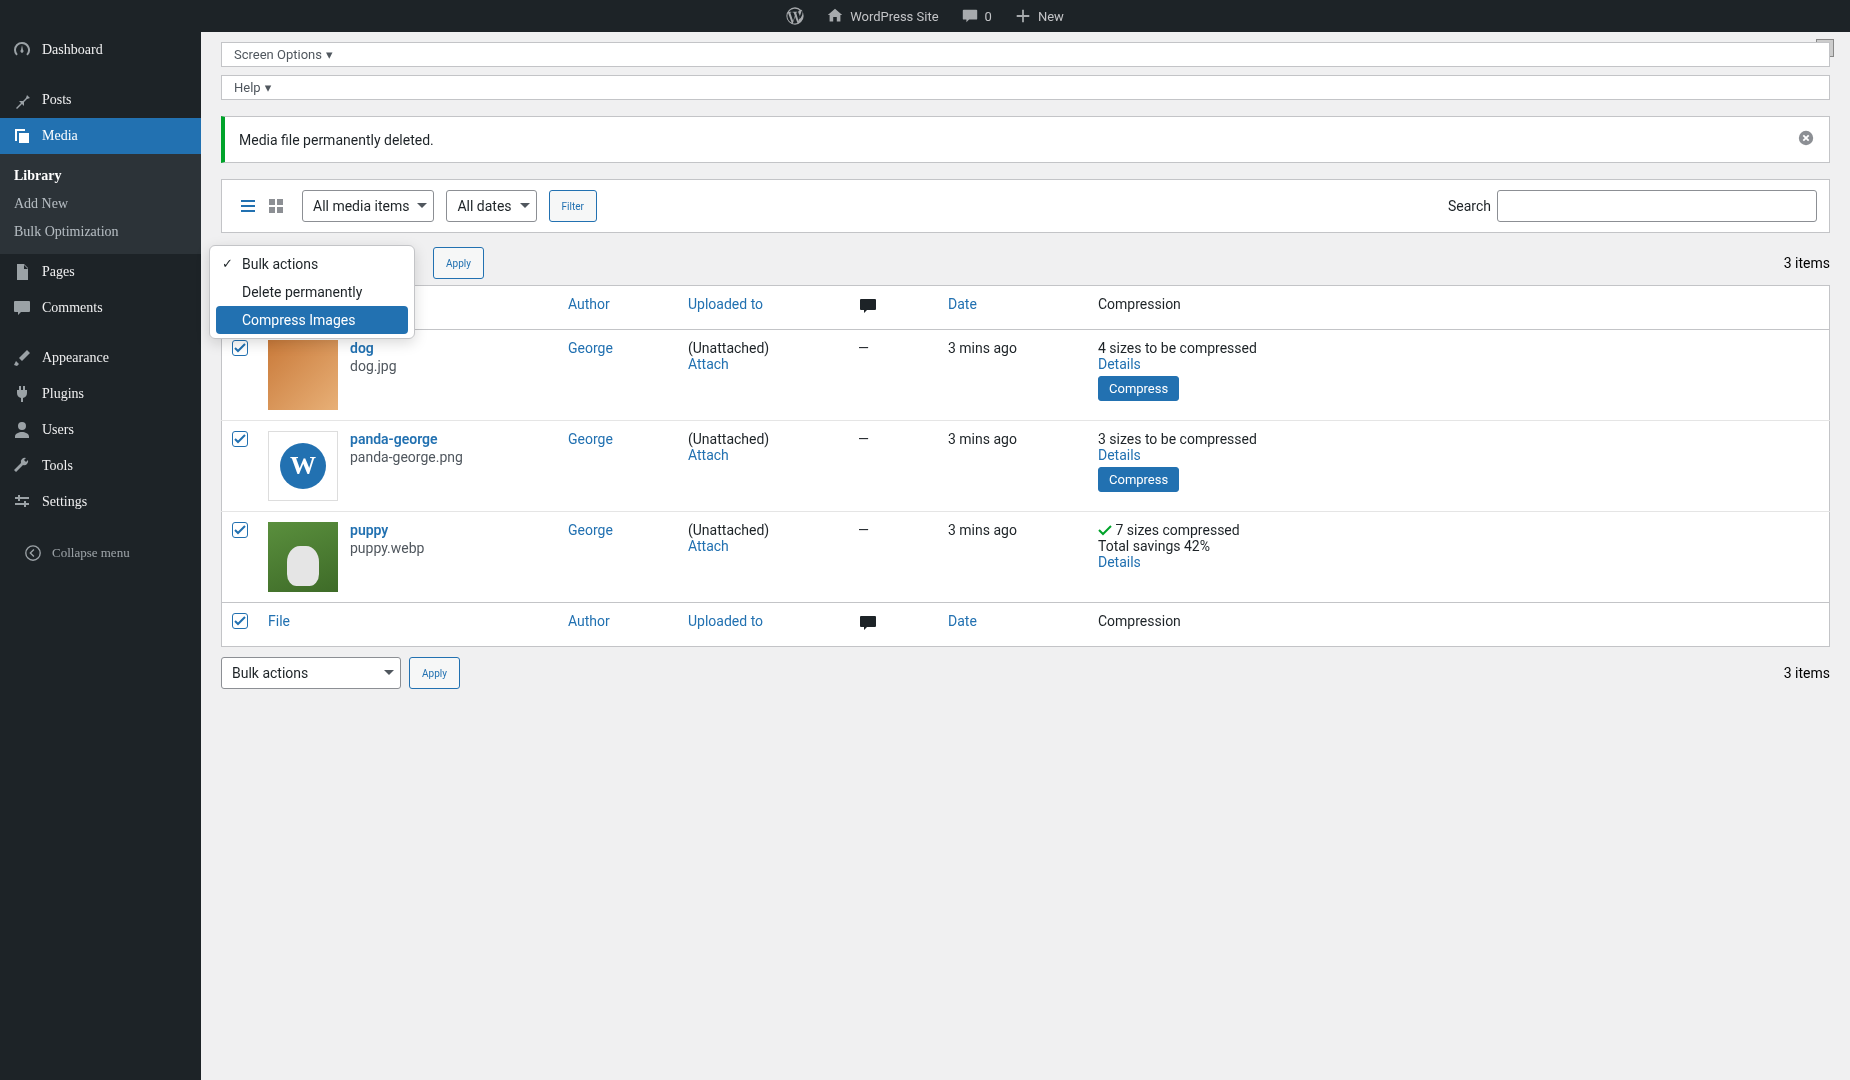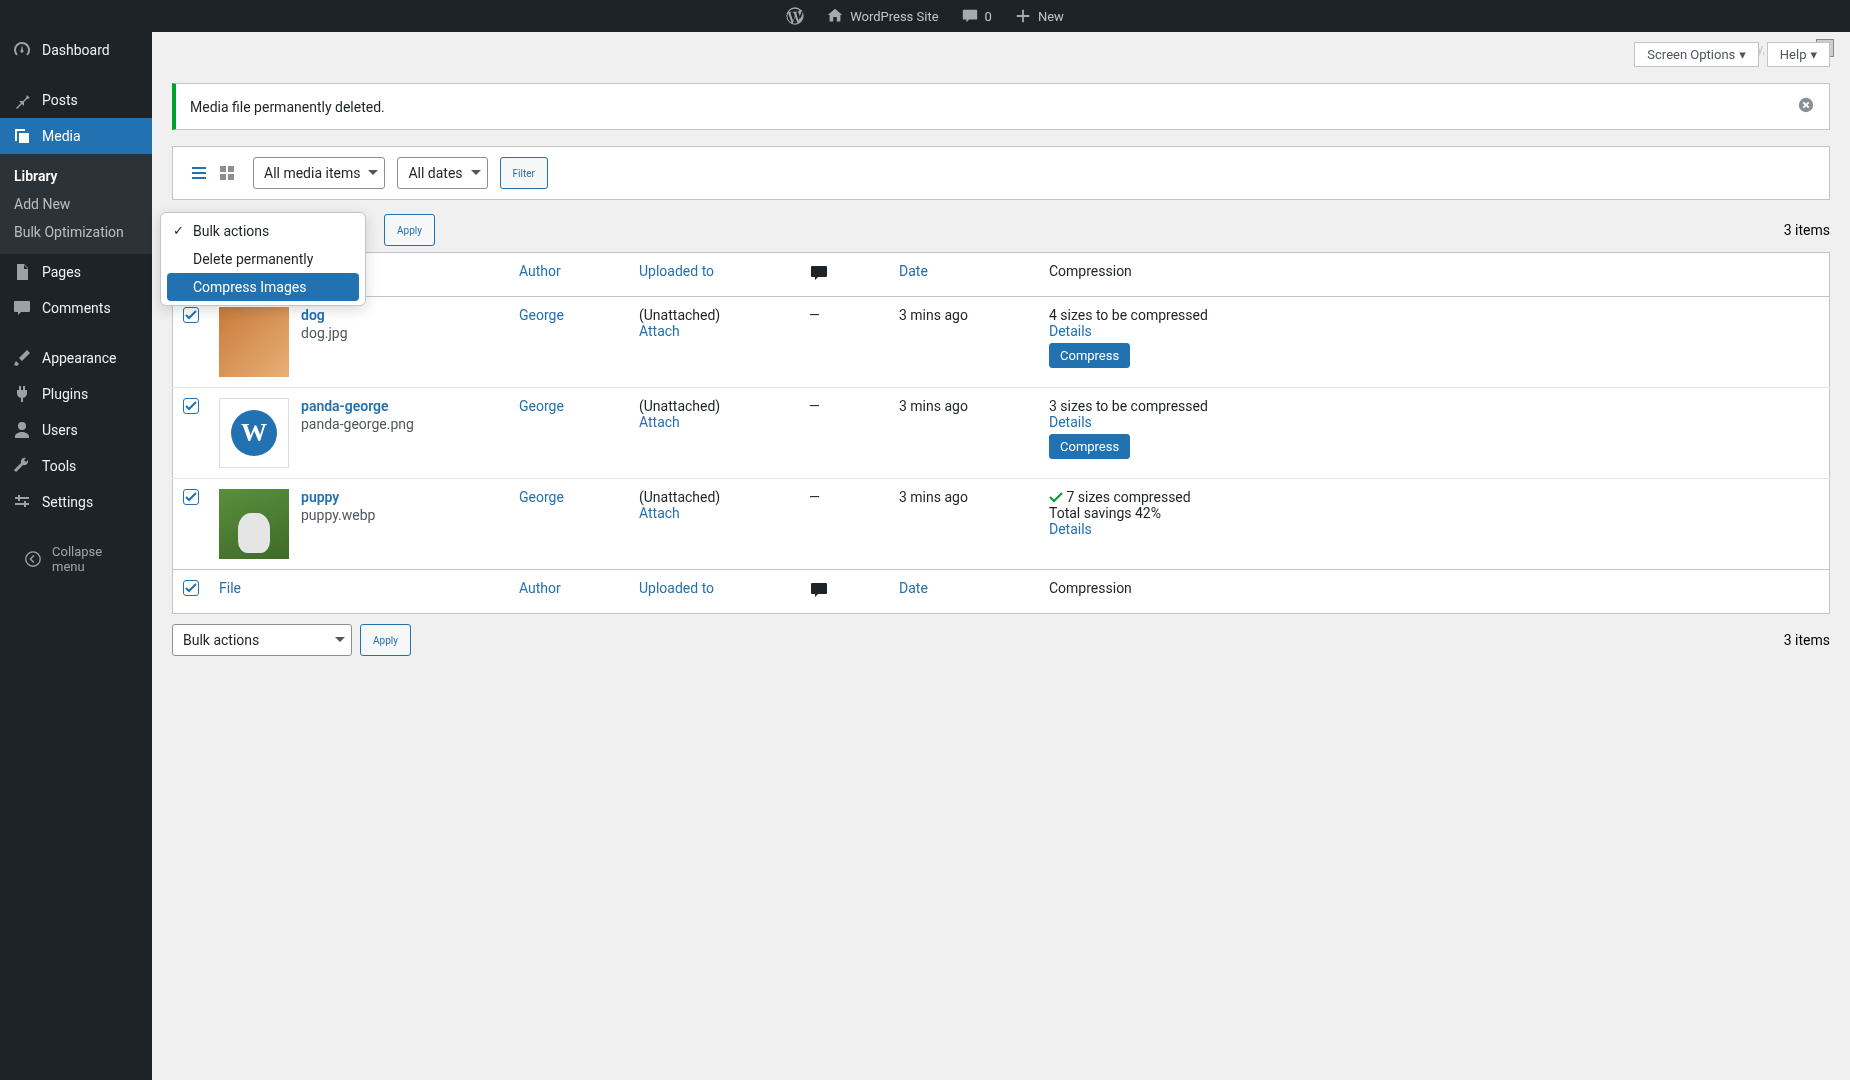--- a/index.html
+++ b/index.html
@@ -9,36 +9,36 @@
 
 .topbar { height: 32px; background: #1d2327; color: #c3c4c7; display: flex; align-items: center; padding: 0 8px; font-size: 13px; flex-direction: column; }
 .topbar .tb-left { display: flex; align-items: center; gap: 6px; }
 .topbar .tb-right { margin-left: auto; display: flex; align-items: center; gap: 8px; }
 .topbar .tb-item { display: flex; align-items: center; gap: 6px; padding: 0 8px; height: 32px; cursor: pointer; }
 .topbar svg { width: 18px; height: 18px; fill: #a7aaad; }
 .avatar-sq { width: 18px; height: 18px; background: #ccc; border: 1px solid #888; }
 
 
 .layout { display: flex; min-height: calc(100vh - 32px); }
-.sidebar { width: 152px; background: #1d2327; color: #fff; font-size: 14px; }
+.sidebar { width: 201px; background: #1d2327; color: #fff; font-size: 14px; font-family: Liberation Serif, serif; }
 .sidebar .menu-item { display: flex; align-items: center; gap: 10px; padding: 8px 12px; color: #f0f0f1; cursor: pointer; position: relative; }
 .sidebar .menu-item.current { background: #2271b1; color: #fff; font-weight: 400; }
 .sidebar .menu-item.current::after { content: ""; position: absolute; right: -8px; top: 50%; margin-top: -8px; border: 8px solid transparent; border-right-color: #f0f0f1; }
 .sidebar svg { width: 20px; height: 20px; fill: rgba(240,246,252,0.6); flex-shrink: 0; }
 .sidebar .menu-item.current svg { fill: #fff; }
 .sidebar .submenu { background: #2c3338; padding: 8px 0; }
 .sidebar .submenu .sub-item { padding: 6px 12px 6px 14px; color: rgba(240,246,252,0.7); cursor: pointer; font-size: 14px; }
 .sidebar .submenu .sub-item.active { color: #fff; font-weight: 600; }
 .sidebar .menu-sep { height: 14px; }
 .sidebar .collapse { display: flex; align-items: center; gap: 10px; padding: 10px 24px; color: rgba(240,246,252,0.6); cursor: pointer; font-size: 13px; }
 .sidebar .collapse svg { width: 18px; height: 18px; }
 
 
 .main { flex: 1; padding: 10px 20px 30px 20px; position: relative; }
-.screen-meta { display: flex; justify-content: flex-end; gap: 8px; margin-bottom: 8px; }
+.screen-meta { display: flex; justify-content: flex-end; gap: 8px; margin-bottom: 8px; flex-direction: column; }
 .screen-meta .sm-btn { background: #fff; border: 1px solid #c3c4c7; padding: 4px 12px; font-size: 13px; color: #50575e; display: flex; align-items: center; gap: 4px; cursor: pointer; }
 .page-h1 { font-size: 23px; font-weight: 400; display: inline-block; margin-right: 10px; }
 .page-title-action { display: inline-block; border: 1px solid #2271b1; color: #2271b1; background: #f6f7f7; padding: 4px 10px; font-size: 13px; cursor: pointer; border-radius: 2px; vertical-align: 4px; }
 
 .notice { background: #fff; border: 1px solid #c3c4c7; border-left: 4px solid #00a32a; padding: 12px 14px; margin: 16px 0; display: flex; align-items: center; font-size: 14px; }
 .notice .dismiss { margin-left: auto; cursor: pointer; }
 .notice .dismiss svg { width: 18px; height: 18px; fill: #787c82; }
 
 .filter-bar { background: #fff; border: 1px solid #c3c4c7; padding: 10px 12px; display: flex; align-items: center; gap: 12px; margin-bottom: 14px; }
 .view-switch { display: flex; }
@@ -248,20 +248,24 @@
       </div>
       <div class="sel">
         <span>All media items</span>
           <span class="chev"></span>
       </div>
       <div class="sel">
         <span>All dates</span>
           <span class="chev"></span>
       </div>
       <span class="btn-secondary">Filter</span>
+      <div class="search-wrap">
+        <label>Search</label>
+        <input type="text" style="">
+      </div>
     </div>
 
     <div class="tablenav">
       <div class="bulk-dropdown">
         <div class="opt checked">Bulk actions</div>
         <div class="opt">Delete permanently</div>
         <div class="opt hl">Compress Images</div>
       </div>
       <div style="width:206px"></div>
       <span class="btn-secondary" style="margin-left:6px">Apply</span>

